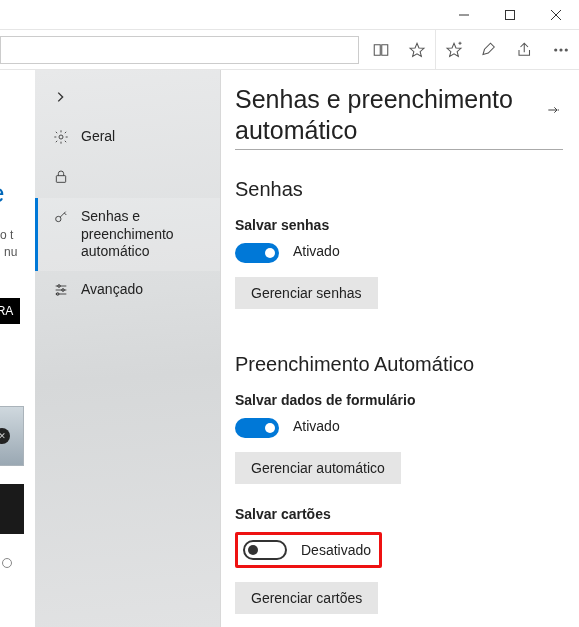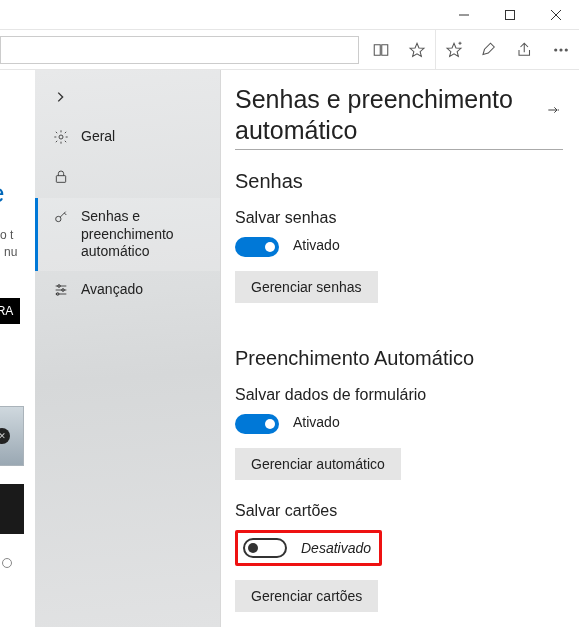--- a/index.html
+++ b/index.html
@@ -36,34 +36,34 @@
   .sideitem.selected::before { content:""; position:absolute; left:0; top:0; bottom:0; width:3px; background:#0078d7;}
   .sideitem .sicon { width:16px; flex:0 0 16px; margin-top:1px;}
   .sideitem .sicon svg { width:16px;height:16px; stroke:#333; fill:none; stroke-width:1.3; }
   .sideitem .label { line-height:1.25; }
 
   .mainpanel { flex:1; padding: 14px 16px 20px 14px; background:#fff; position:relative; overflow:auto;}
   .pagetitle { font-size:25px; font-weight:300; color:#222; line-height:1.25; border-bottom:1px solid #aaa; padding-bottom:2px; padding-right:36px; }
   .pinicon { position:absolute; top:32px; right:18px; }
   .pinicon svg{width:16px;height:16px; stroke:#333; fill:none; stroke-width:1.4;}
 
-  .sectiontitle { font-size:20px; font-weight:400; color:#222; margin-top:20px; }
-  .setting-label { font-size:16px; font-weight:400; color:#222; margin-top:16px; }
+  .sectiontitle { font-size:20px; font-weight:400; color:#222; margin-top:28px; }
+  .setting-label { font-size:14px; font-weight:700; color:#222; margin-top:16px; }
 
   .togglerow { display:flex; align-items:flex-start; gap:14px; margin-top:10px; }
   .toggle { width:44px; height:20px; border-radius:10px; position:relative; }
   .toggle.on { background:#0078d7; }
   .toggle.on .knob { width:10px;height:10px;border-radius:50%;background:#fff; position:absolute; right:4px; top:5px; }
   .toggle.off { background:#fff; border:2px solid #333; width:44px; height:20px;}
   .toggle.off .knob { width:10px;height:10px;border-radius:50%;background:#333; position:absolute; left:3px; top:3px; }
   .togglestate { font-size:14px; color:#222; }
 
   .greybtn { display:inline-block; margin-top:14px; background:#e5e5e5; color:#222; font-size:14px; padding:8px 16px; border:none; cursor:default; }
 
-  .highlight { border:3px solid #e11; padding:5px 8px 5px 5px; display:inline-flex; align-items:center; gap:14px; border-radius:2px; margin-top:10px;font-style:italic;}
+  .highlight { border:3px solid #e11; padding:5px 8px 5px 5px; display:inline-flex; align-items:center; gap:14px; border-radius:2px; margin-top:10px;}
 </style>
 </head>
 <body>
 
 <div class="titlebar">
   <div class="btn">
     <svg viewBox="0 0 10 10">
         <line x1="0" y1="5" x2="10" y2="5" stroke="#333" stroke-width="1"></line>
       </svg>
   </div>

